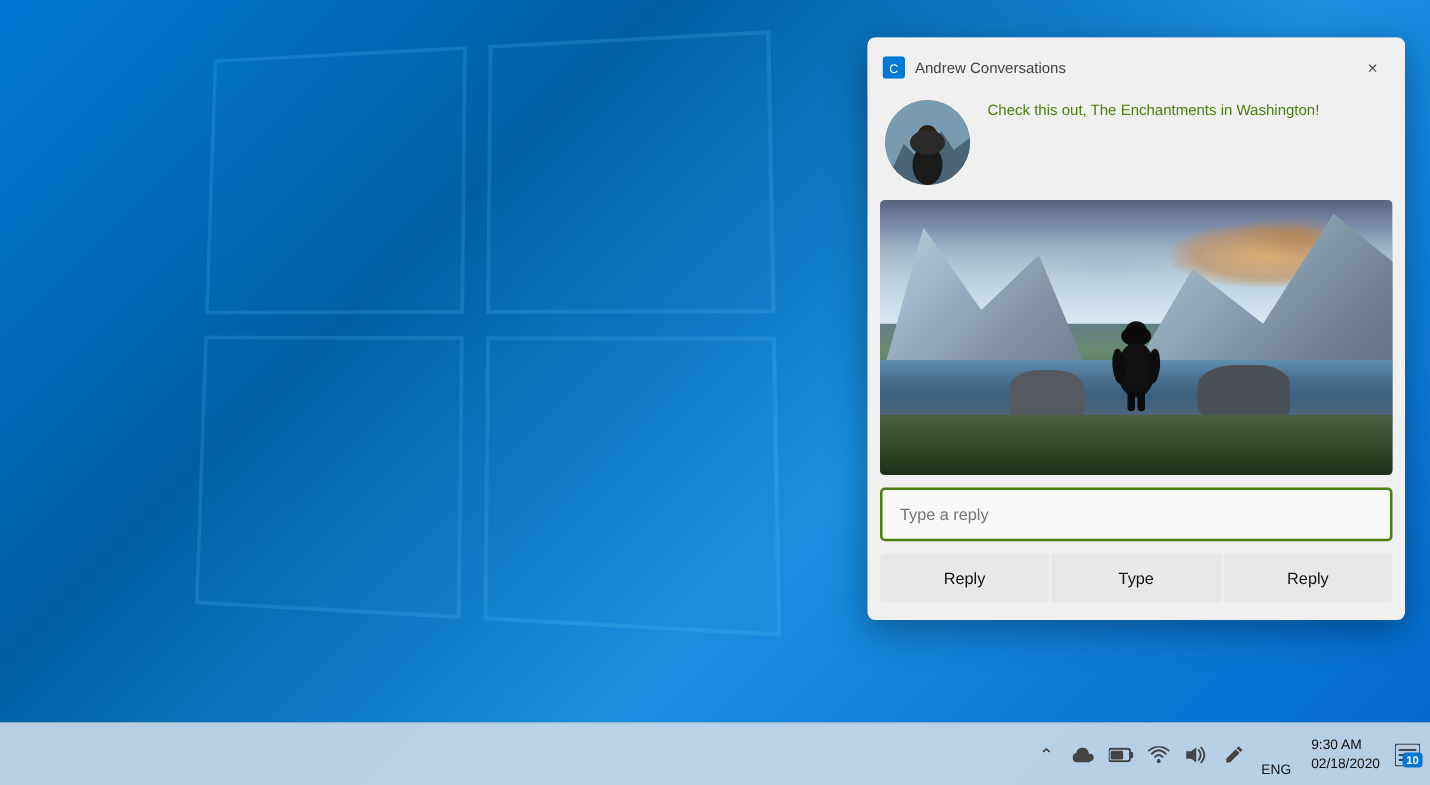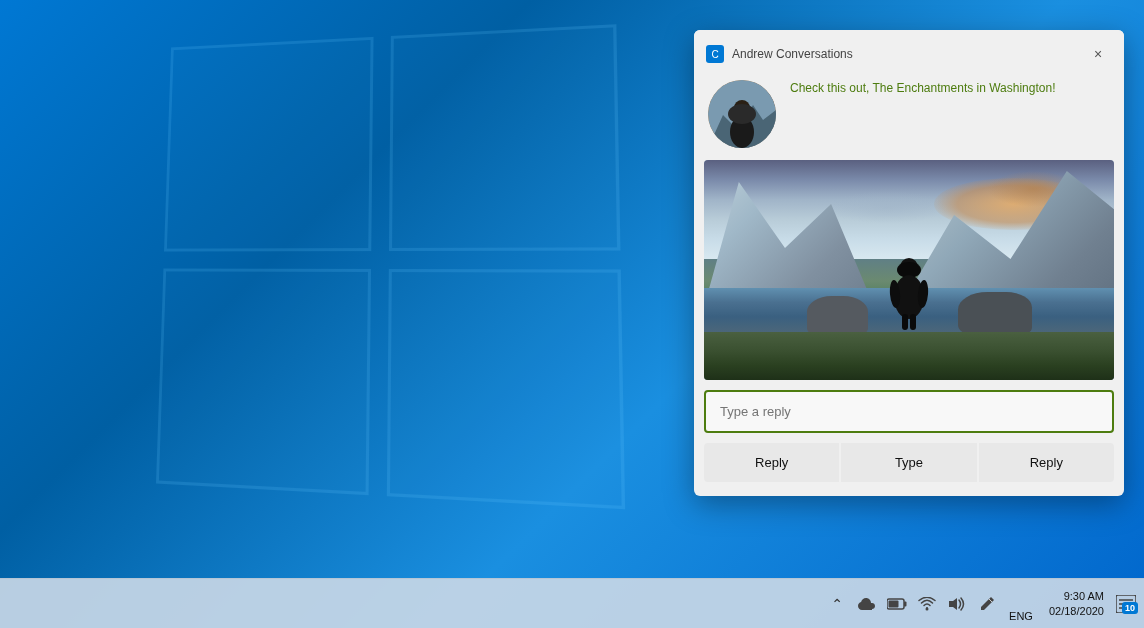--- a/index.html
+++ b/index.html
@@ -72,21 +72,21 @@
       align-items: center;
       justify-content: center;
       font-size: 14px;
       color: #333;
       cursor: pointer;
     }
 
     .taskbar-time {
       display: flex;
       flex-direction: column;
-      align-items: flex-end;
+      align-items: flex-start;
       font-size: 11px;
       color: #111;
       line-height: 1.3;
       margin: 0 6px;
     }
 
     .taskbar-notif {
       position: relative;
       display: flex;
       align-items: center;

